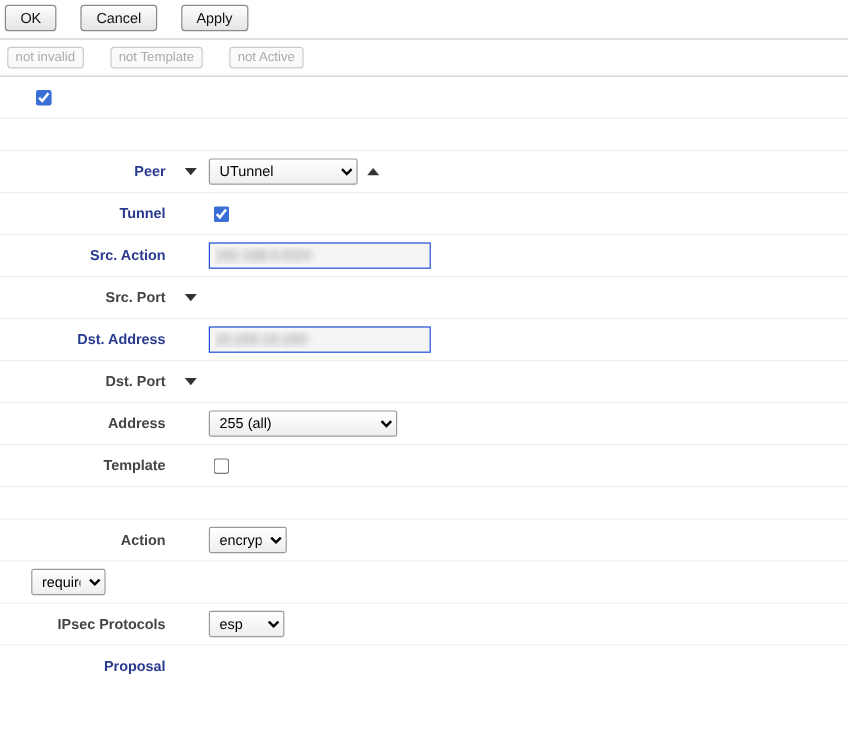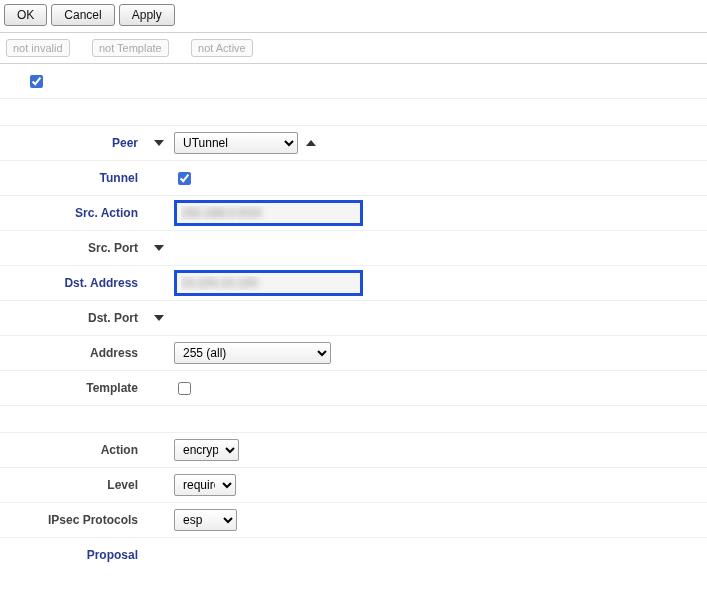--- a/index.html
+++ b/index.html
@@ -7,21 +7,21 @@
     padding: 0;
     font-family: Arial, Helvetica, sans-serif;
     font-size: 12px;
     color: #333;
     background: #fff;
     width: 707px;
   }
   .toolbar {
     padding: 4px;
     display: flex;
-    gap: 4px;
+    gap: 20px;
   }
   .btn {
     border: 1px solid #888;
     background: linear-gradient(#fdfdfd, #e4e4e4);
     border-radius: 3px;
     padding: 3px 12px;
     font-size: 12px;
     cursor: pointer;
     color: #111;
   }
@@ -79,21 +79,21 @@
     border-right: 5px solid transparent;
     border-bottom: 6px solid #333;
   }
   .form-control {
     padding-left: 4px;
     display: flex;
     align-items: center;
     gap: 8px;
   }
   input[type="text"] {
-    border: 3px solid #1d4ed8;
+    border: 1px solid #1d4ed8;
     padding: 3px 4px;
     font-size: 12px;
     height: 14px;
     width: 175px;
     background: #fdfdfd;
   }
   input[type="text"].blurred {
     color: transparent;
     text-shadow: 0 0 6px rgba(100,100,100,0.8);
     background: #f5f5f5;
@@ -222,21 +222,20 @@
   <div class="form-label">Action</div>
   <div class="tri-col"></div>
   <div class="form-control">
     <select class="select-action">
       <option>encrypt</option>
     </select>
   </div>
 </div>
 
 <div class="form-row">
-  <div class="form-label">Level</div>
   <div class="tri-col"></div>
   <div class="form-control">
     <select class="select-level">
       <option>require</option>
     </select>
   </div>
 </div>
 
 <div class="form-row">
   <div class="form-label">IPsec Protocols</div>

